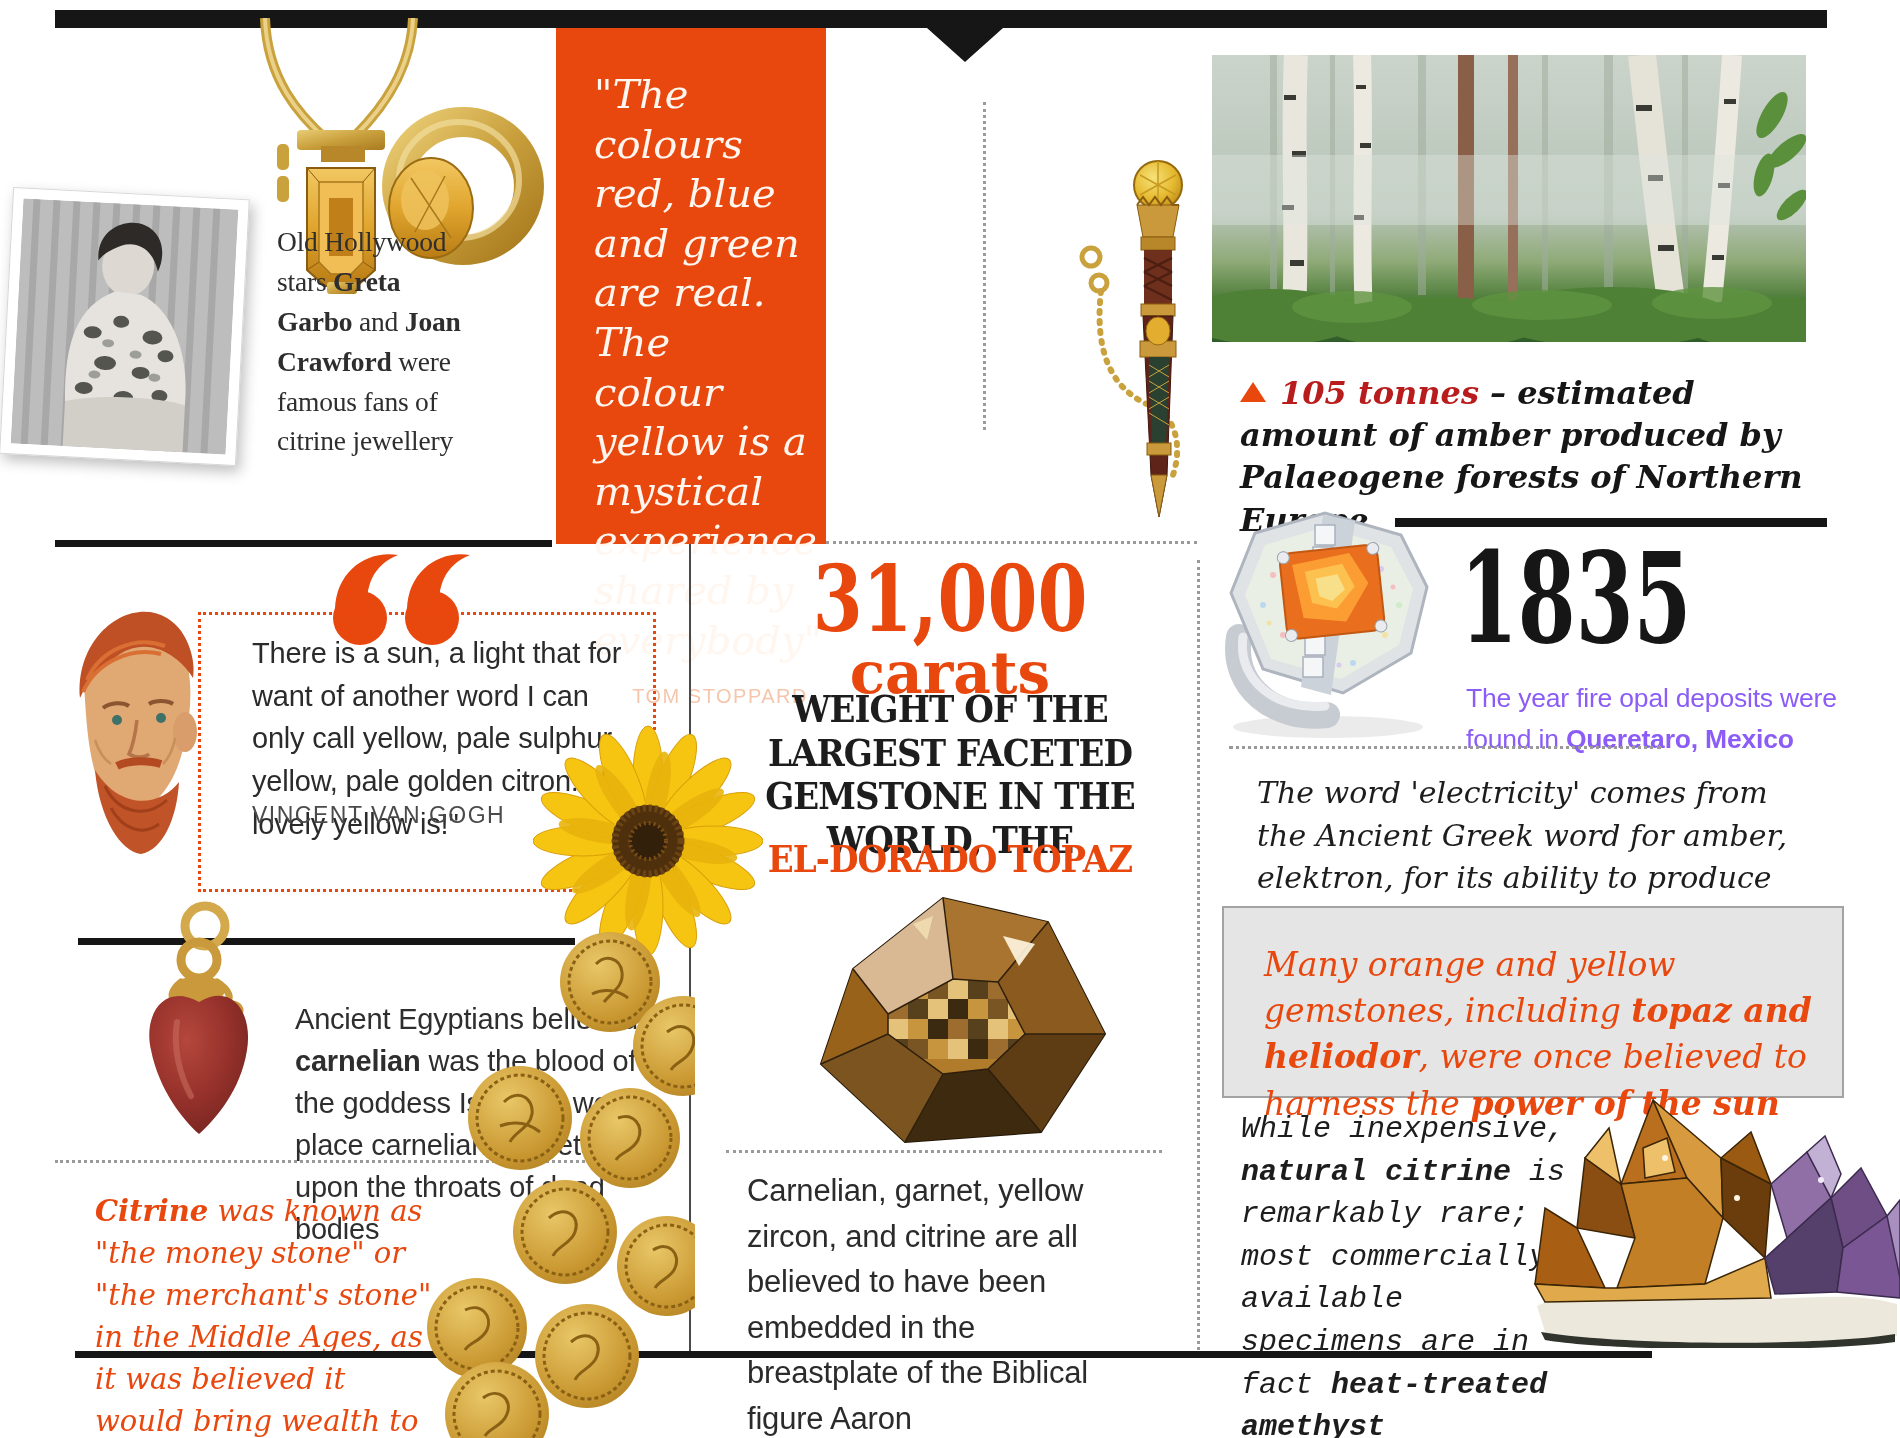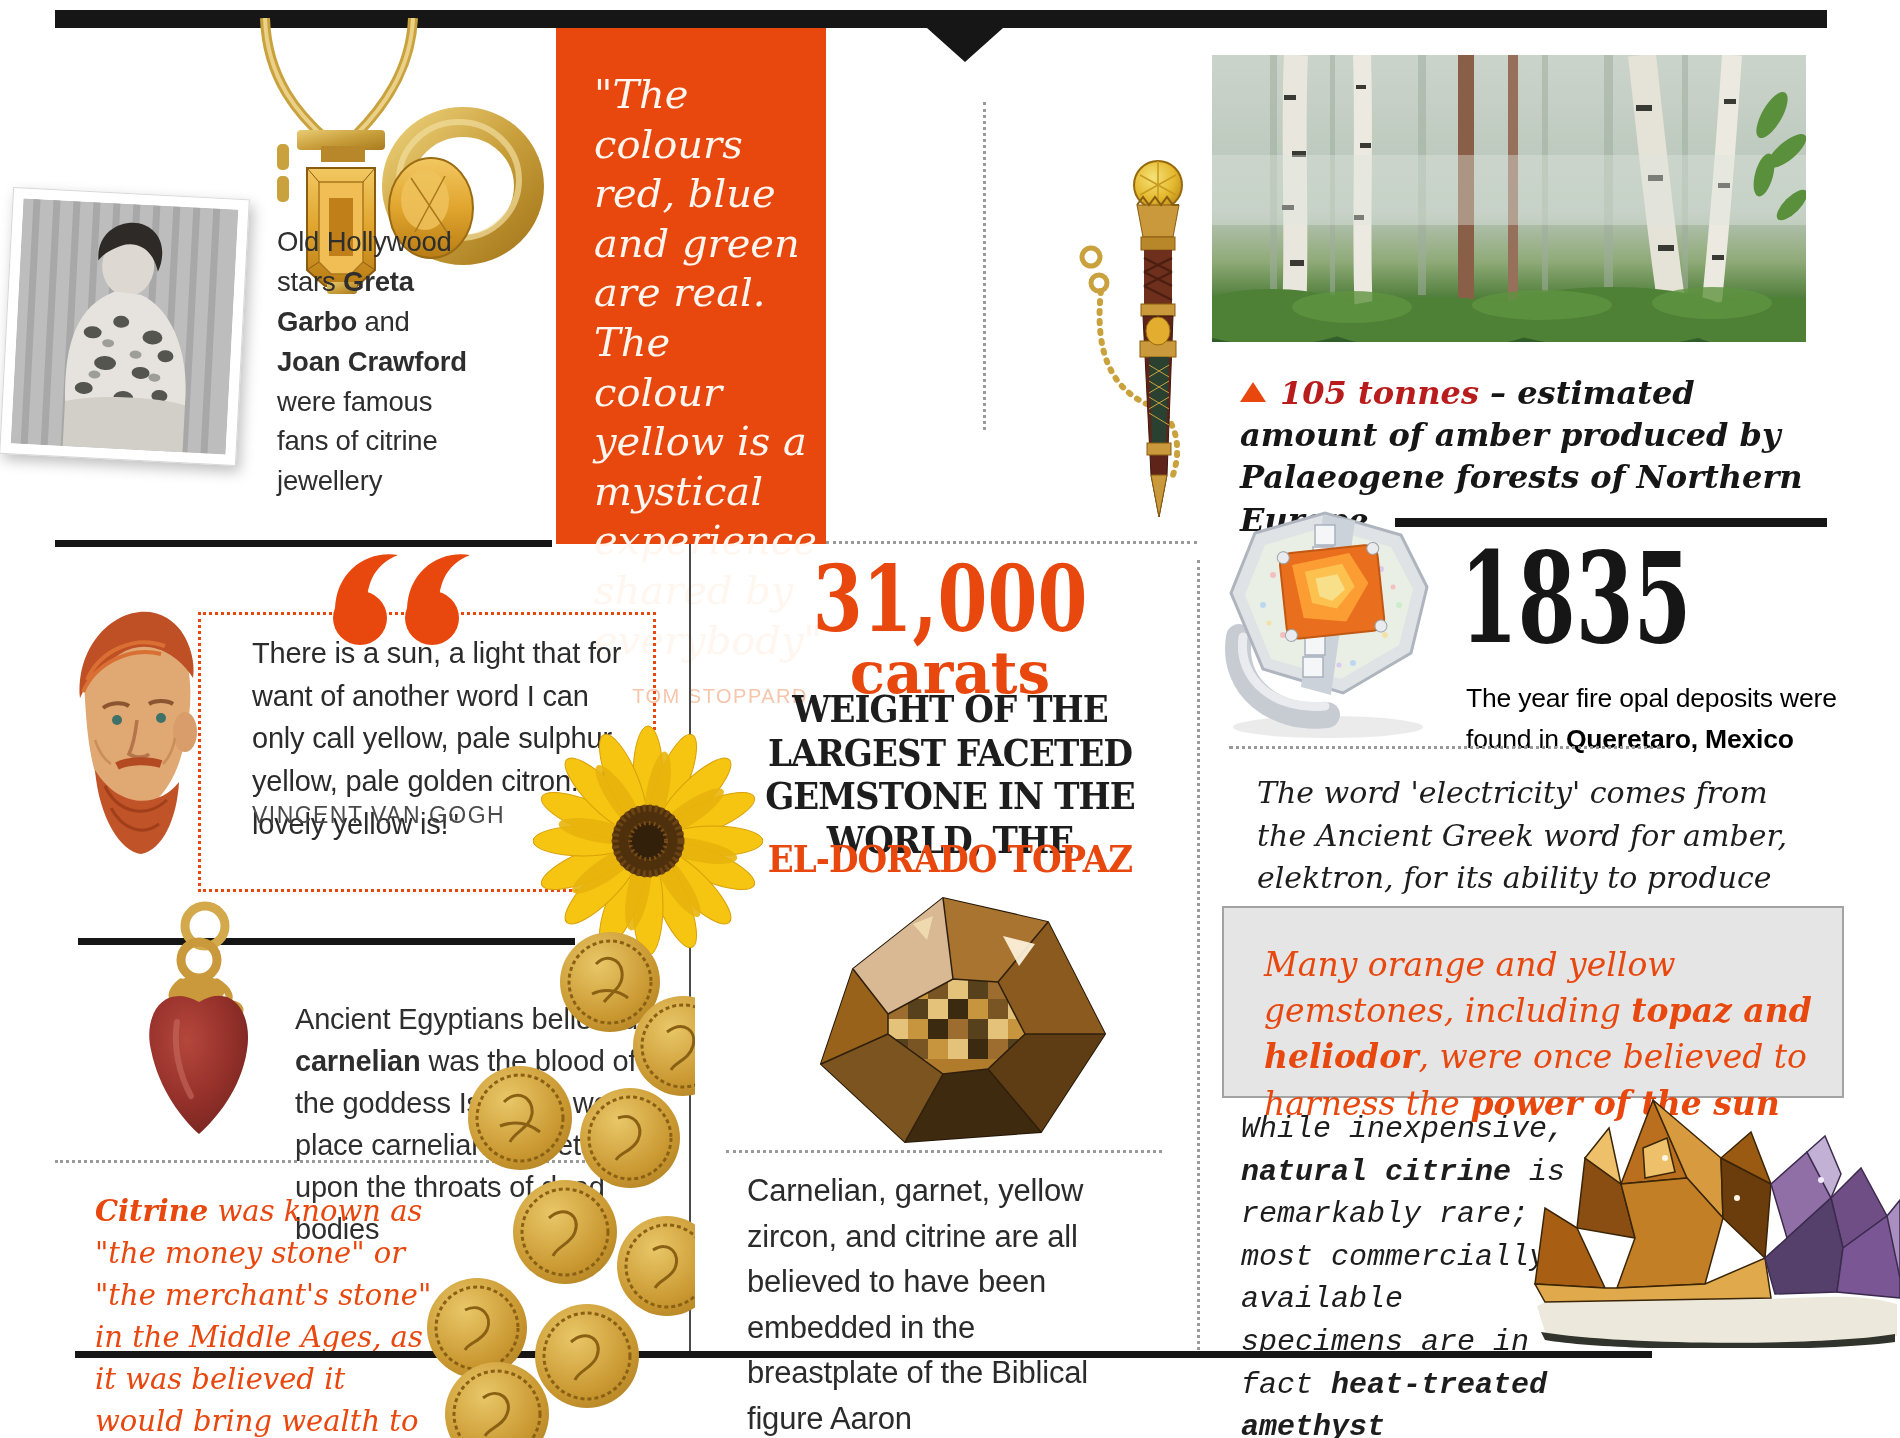--- a/index.html
+++ b/index.html
@@ -116,21 +116,21 @@
       <g fill="#8d8d88" opacity="0.8">
         <ellipse cx="92" cy="140" rx="6" ry="4"></ellipse>
           <ellipse cx="120" cy="150" rx="6" ry="4"></ellipse>
           <ellipse cx="140" cy="172" rx="6" ry="4"></ellipse>
           <ellipse cx="80" cy="172" rx="6" ry="4"></ellipse>
       </g>
       <path d="M52,200 C90,190 150,192 172,198 L172,245 L52,245 Z" fill="#d2cfc9"></path>
     </svg>
   </div>
 
-  <div class="abs sans-p" style="left:277px;top:222px;width:196px;"><span>Old Hollywood stars </span><span class="seg-b">Greta Garbo</span><span> and </span><span class="seg-b">Joan Crawford</span><span> were famous fans of citrine jewellery</span></div>
+  <div class="abs sans-p" style="left:277px;top:222px;width:196px;font-family:Liberation Serif, serif;"><span>Old Hollywood stars </span><span class="seg-b">Greta Garbo</span><span> and </span><span class="seg-b">Joan Crawford</span><span> were famous fans of citrine jewellery</span></div>
 
   <div class="abs" style="left:556px;top:28px;width:270px;height:516px;background:#E8470E;">
     <div class="serif it" style="padding:42px 18px 0 38px;font-size:40px;line-height:1.24;color:#FFF6EF;">"The colours red, blue and green are real. The colour yellow is a mystical experience shared by everybody"</div>
     <div style="padding:20px 18px 0 38px;font-size:20px;letter-spacing:1.5px;color:#F6C6AC;text-align:right;">TOM STOPPARD</div>
   </div>
 
 
   <div class="abs dot-v" style="left:983px;top:102px;height:328px;"></div>
 
   <div class="abs" style="left:1055px;top:145px;width:165px;height:378px;">
@@ -430,21 +430,21 @@
         <circle cx="84" cy="58" r="6" fill="#E9EBEF" stroke="#9AA2AC"></circle>
           <circle cx="174" cy="58" r="6" fill="#E9EBEF" stroke="#9AA2AC"></circle>
         <circle cx="84" cy="136" r="6" fill="#E9EBEF" stroke="#9AA2AC"></circle>
           <circle cx="174" cy="136" r="6" fill="#E9EBEF" stroke="#9AA2AC"></circle>
       </g>
     </svg>
   </div>
 
   <div class="abs rule" style="left:1395px;top:518px;width:432px;height:9px;"></div>
   <div class="abs cond1835" style="left:1460px;top:535px;">1835</div>
-  <div class="abs sans-p" style="left:1466px;top:678px;width:372px;font-size:26.5px;line-height:1.55;color:#000000;"><span>The year fire opal deposits were found in </span><span class="seg-b">Queretaro, Mexico</span></div>
+  <div class="abs sans-p" style="left:1466px;top:678px;width:372px;font-size:26.5px;line-height:1.55;color:#8b5cf6;"><span>The year fire opal deposits were found in </span><span class="seg-b">Queretaro, Mexico</span></div>
 
   <div class="abs dot-h" style="left:1229px;top:746px;width:432px;"></div>
 
   <div class="abs serif it" style="left:1257px;top:772px;width:560px;font-size:30px;line-height:1.42;color:#1d1d1d;">The word 'electricity' comes from the Ancient Greek word for amber, elektron, for its ability to produce static electricity when rubbed</div>
 
   <div class="abs sunbox" style="left:1222px;top:906px;width:618px;height:188px;">
     <div class="serif it orange" style="padding:34px 30px 0 40px;font-size:33px;line-height:1.4;"><span>Many orange and yellow gemstones, including </span><span class="seg-b">topaz and heliodor</span><span>, were once believed to harness the </span><span class="seg-b">power of the sun</span></div>
   </div>
 
   <div class="abs serif it" style="left:1241px;top:1108px;width:336px;font-size:30px;line-height:1.42;color:#1d1d1d;font-family:Liberation Mono, monospace;"><span>While inexpensive, </span><span class="seg-b">natural citrine</span><span> is remarkably rare; most commercially-available specimens are in fact </span><span class="seg-b">heat-treated amethyst</span></div>

